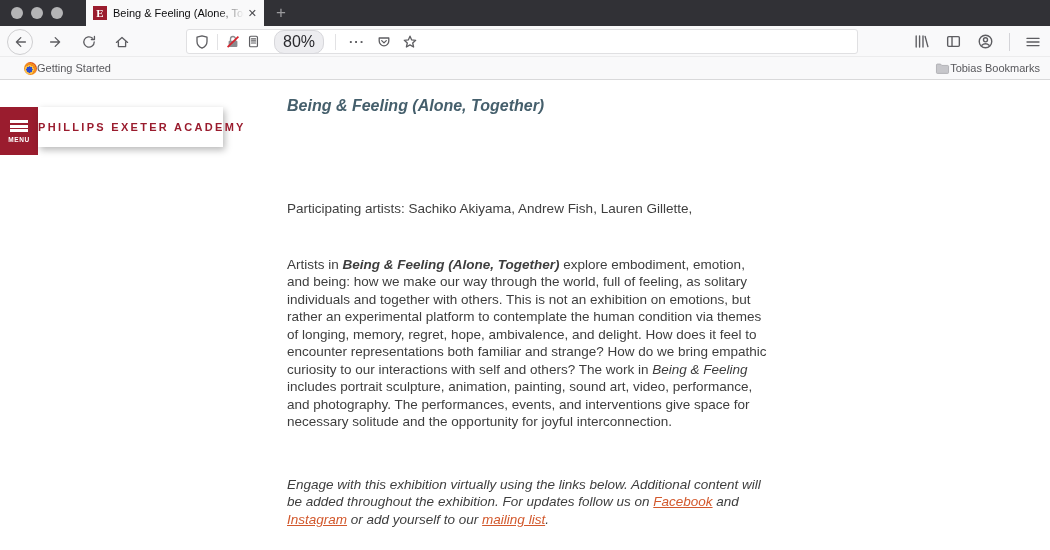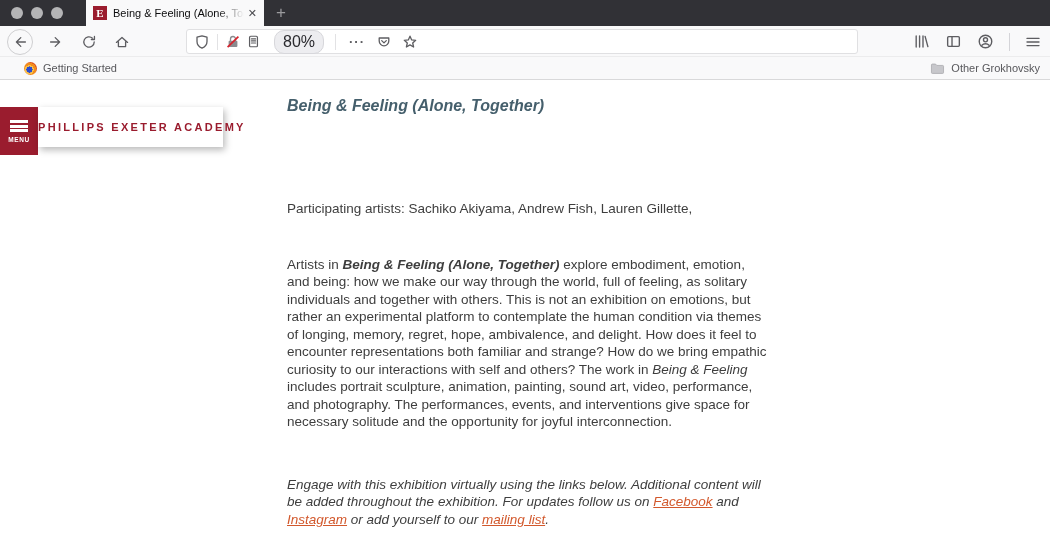--- a/index.html
+++ b/index.html
@@ -46,21 +46,21 @@
   .dots { flex:none; font-size:13px; letter-spacing:1px; color:#5d5d61; margin:0 6px; font-weight:bold; }
   .ubtn { flex:none; margin:0 5px; }
 
   .nav-right { position:absolute; right:9px; top:26px; height:31px; display:flex; align-items:center; gap:15px; }
   .v-sep { width:1px; height:18px; background:#d4d4d8; }
 
   
   .bookmarksbar { position:absolute; top:57px; left:0; right:0; height:23px; background:#f9f9fa;
                   border-bottom:1px solid #d9d9da; display:flex; align-items:center;
                   padding:0 10px 0 24px; font-size:11px; color:#58585c; }
-  .bm-item { display:flex; align-items:center; gap:6px; }
+  .bm-item { display:flex; align-items:center; }
   .ff-icon { width:13px; height:13px; border-radius:50%; flex:none;
              background:radial-gradient(circle at 42% 58%, #2b4bd0 0 28%, #f8bf4a 30% 42%, #f28c1b 42% 62%, #e0581a 62% 82%, #c73a32 100%); }
   .bm-spacer { flex:1; }
 
   
   .menu-box { position:absolute; left:0; top:107px; width:38px; height:48px; background:var(--brand-red,#9a1c2e);
               display:flex; flex-direction:column; align-items:center; justify-content:center; }
   .menu-box i { display:block; width:18px; height:3px; background:#fff; margin:1.2px 0; }
   .menu-label { font-size:6.5px; color:#fff; letter-spacing:0.6px; margin-top:3px; font-weight:bold; }
   .brand-bar { position:absolute; left:38px; top:107px; width:185px; height:40px; background:#fff;
@@ -193,21 +193,21 @@
 <div class="bookmarksbar">
   <div class="bm-item">
     <span class="ff-icon"></span>
     <span>Getting Started</span>
   </div>
   <div class="bm-spacer"></div>
   <div class="bm-item">
     <svg width="15" height="13" viewBox="0 0 16 14">
       <path d="M1.5 3.2 a1 1 0 0 1 1 -1 h3.4 l1.3 1.5 h6.3 a1 1 0 0 1 1 1 v6.6 a1 1 0 0 1 -1 1 h-11 a1 1 0 0 1 -1 -1 z" fill="#c7c7cb" stroke="#a6a6aa" stroke-width="0.8"></path>
     </svg>
-    <span>Other Grokhovsky</span>
+    <span>Tobias Bookmarks</span>
   </div>
 </div>
 
 <div class="menu-box">
   <span>
       <i></i>
       <i></i>
       <i></i>
     </span>
   <span class="menu-label">MENU</span>

